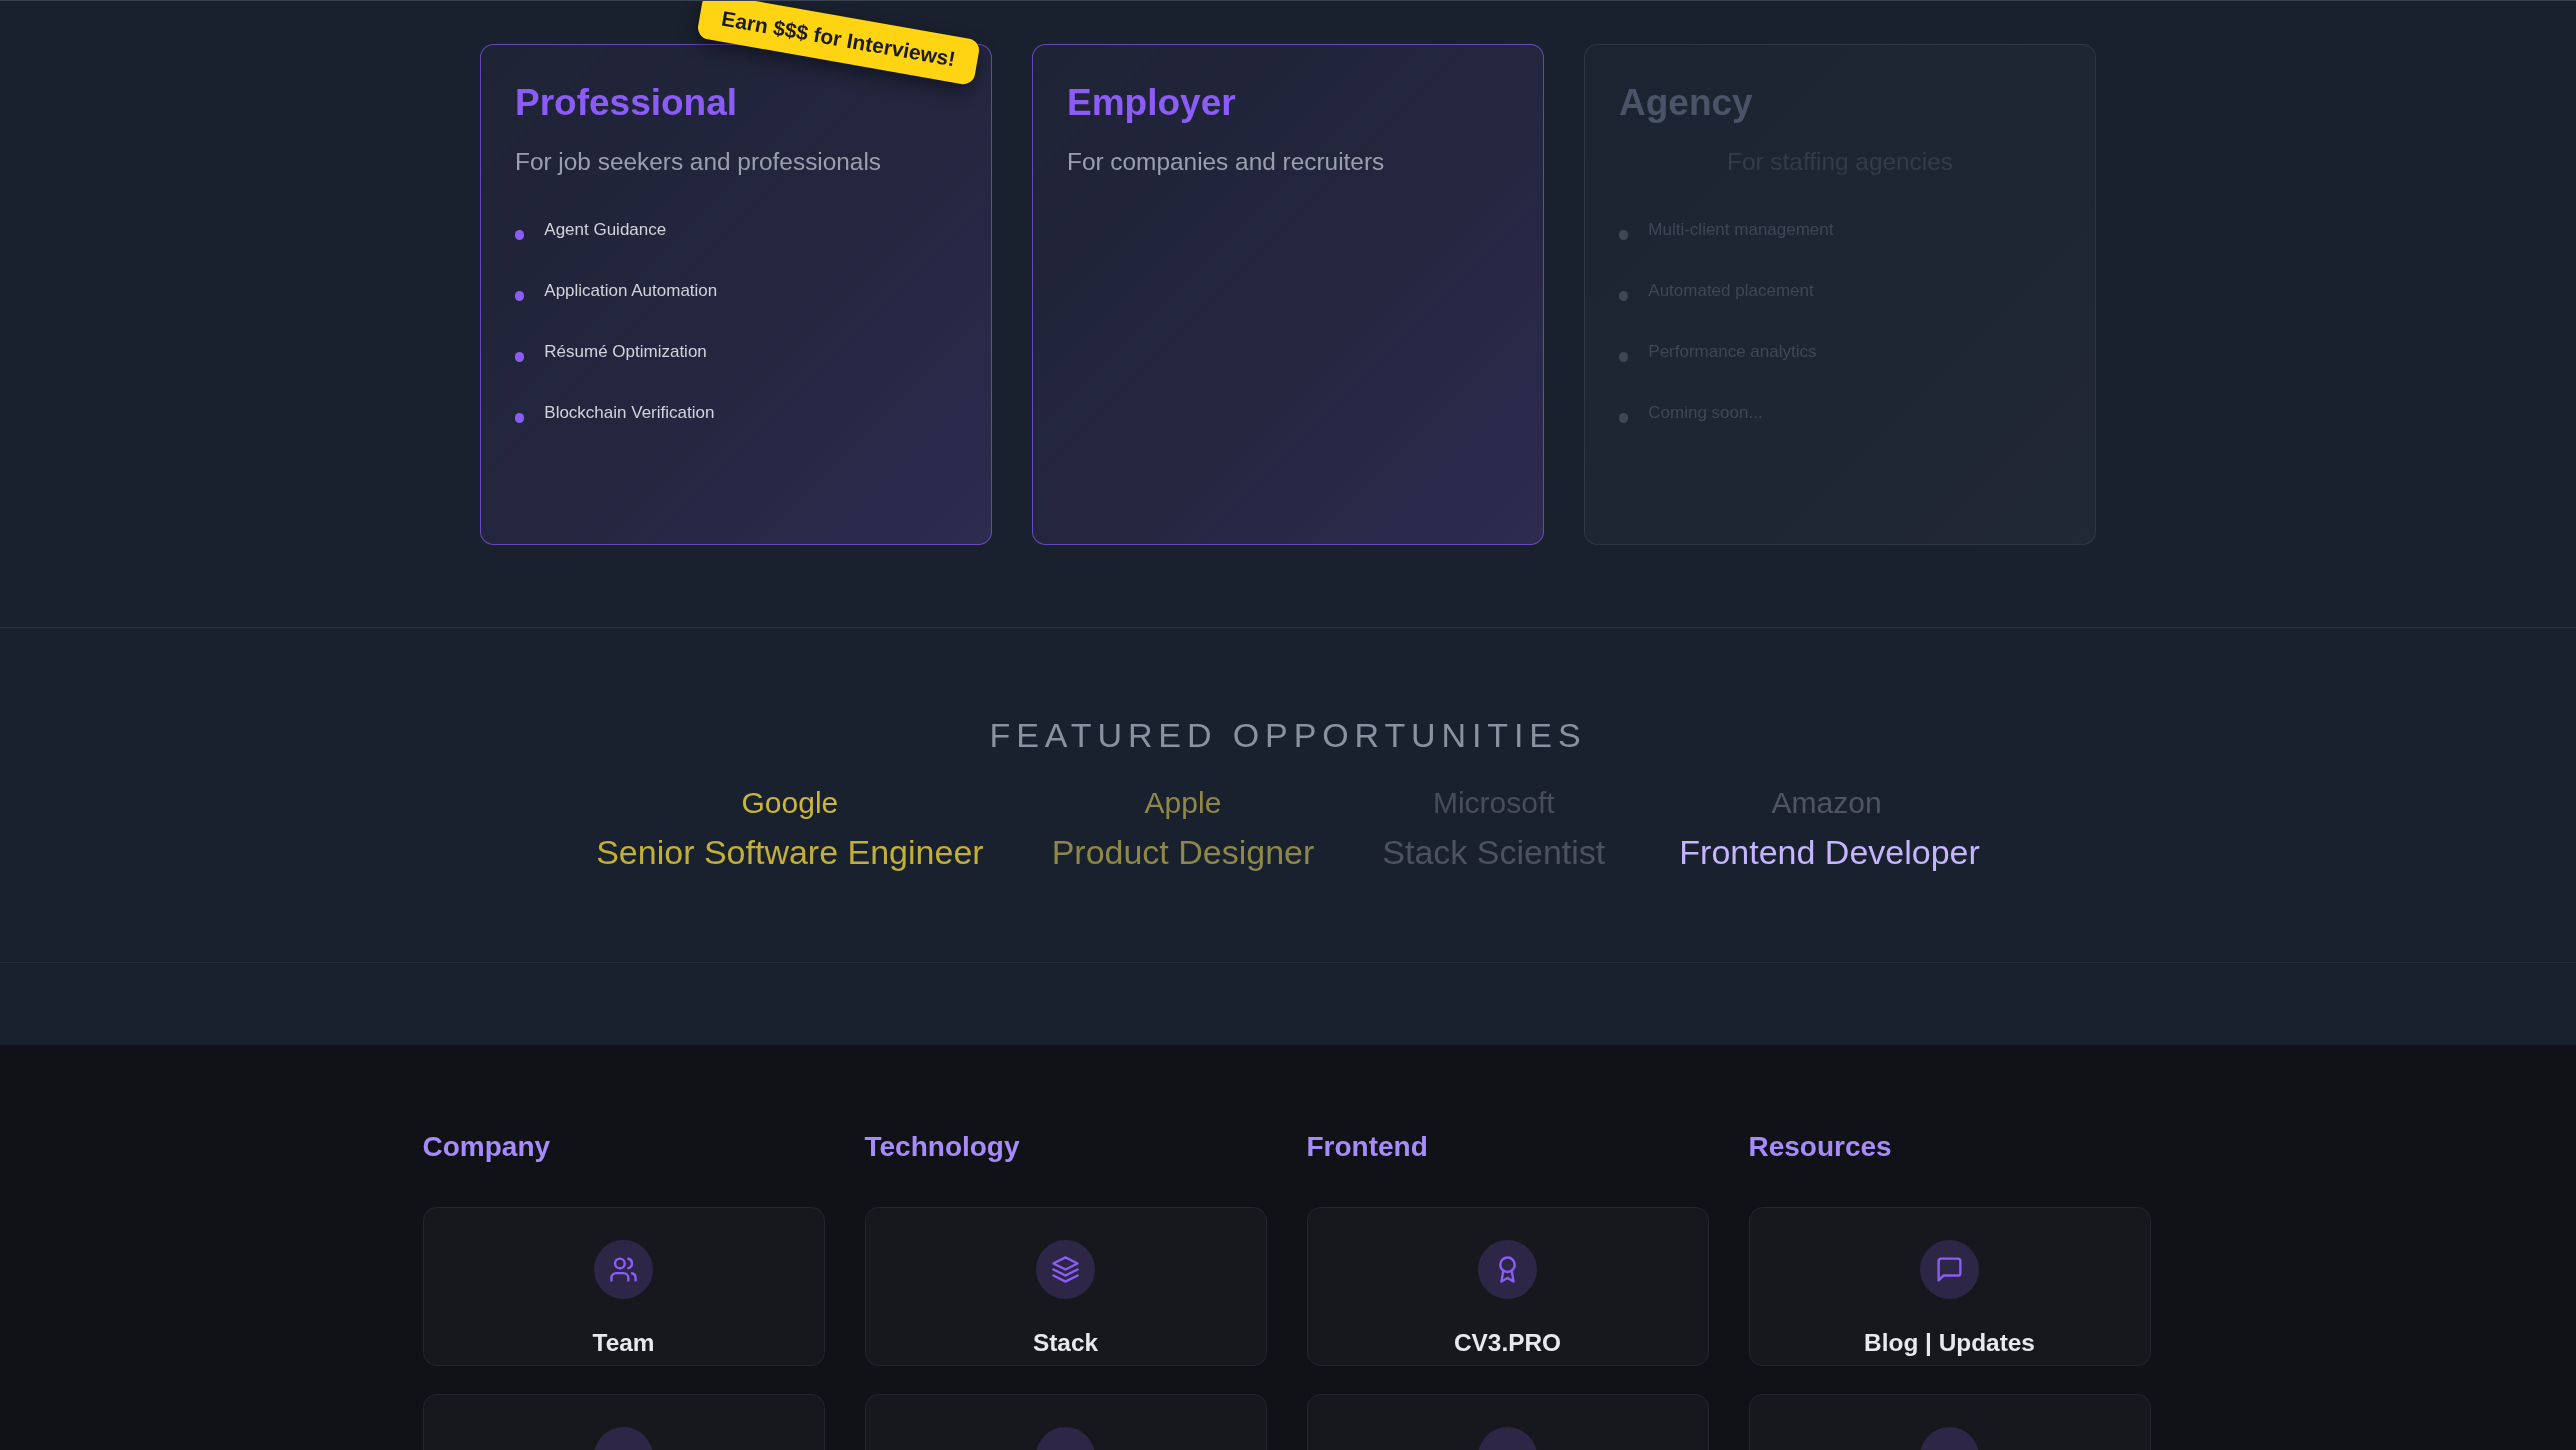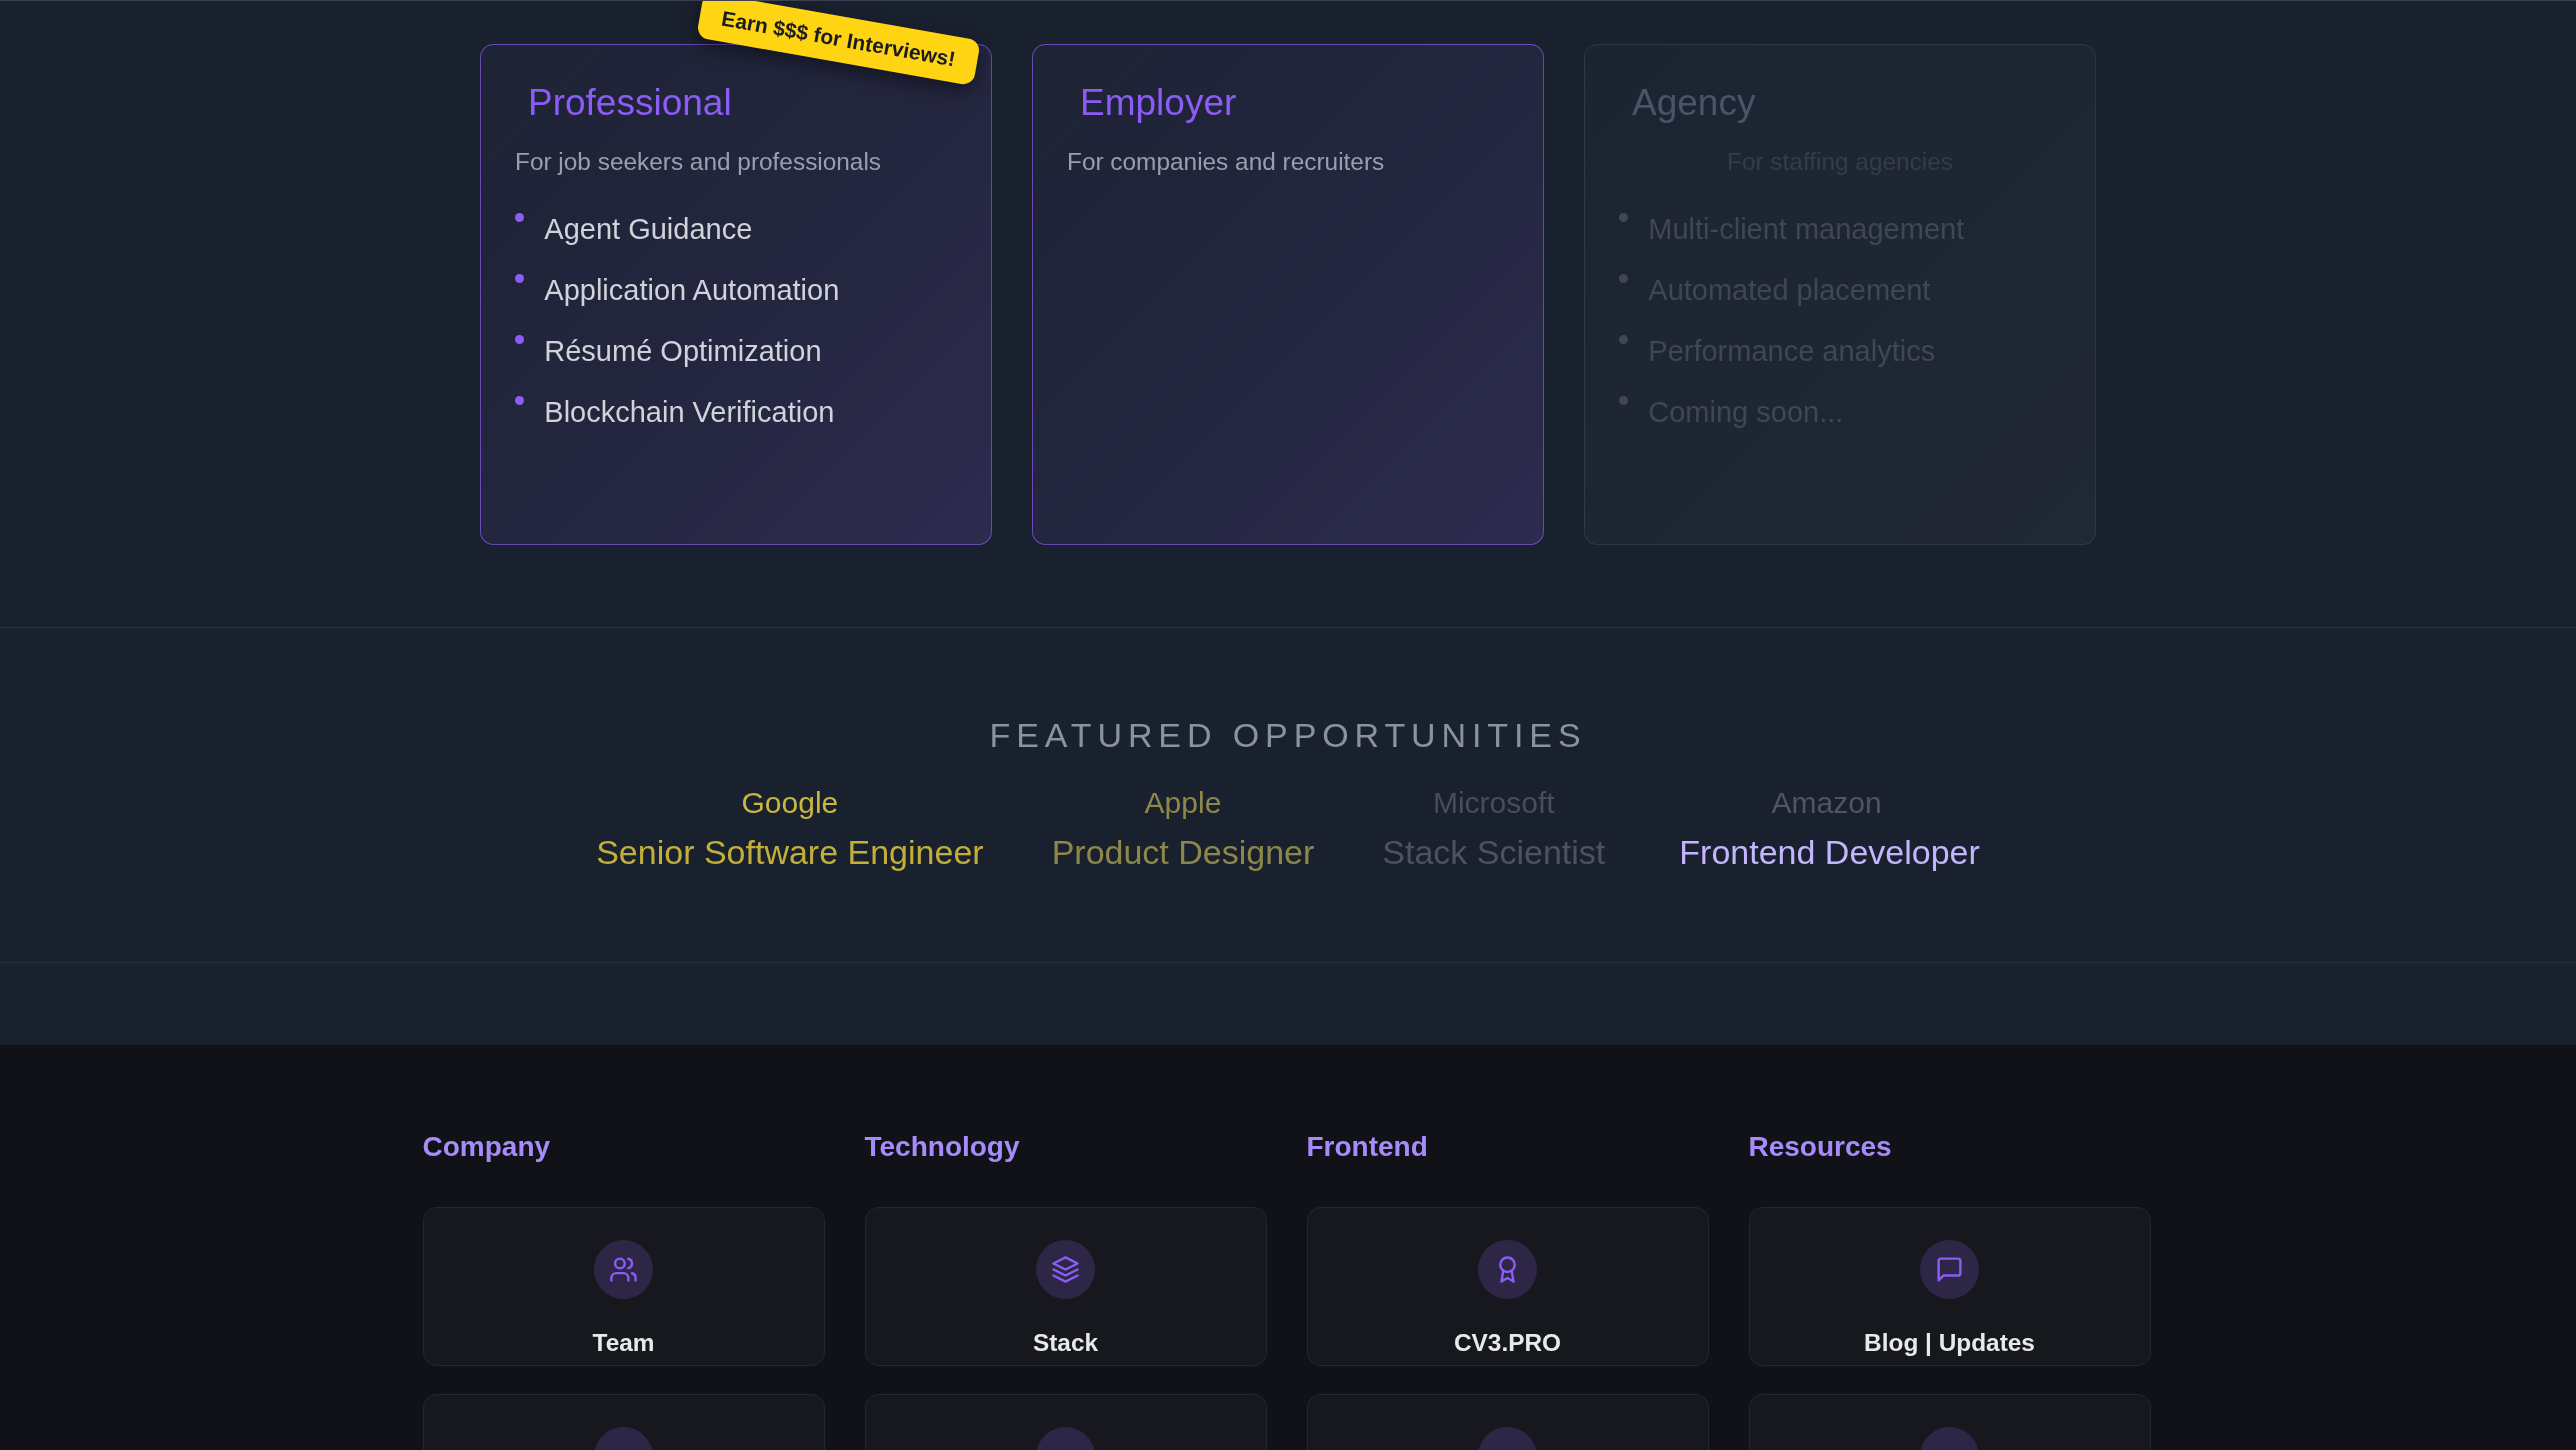--- a/index.html
+++ b/index.html
@@ -21,26 +21,26 @@
     padding:37px 34px;
   }
   .plan-card.active {
     border:1.7px solid rgba(139,92,246,0.65);
     background:linear-gradient(135deg, rgba(139,92,246,0.03) 0%, rgba(139,92,246,0.09) 55%, rgba(139,92,246,0.17) 100%), #1a212e;
   }
   .plan-card.disabled {
     border:0.8px solid rgba(148,163,184,0.14);
     background:linear-gradient(135deg, rgba(148,163,184,0.02) 0%, rgba(148,163,184,0.05) 100%), #1a212e;
   }
-  .plan-title { font-size:37px; font-weight:normal; color:#8b5cf6; line-height:1.15;margin-left:13px; }
+  .plan-title { font-size:37px; font-weight:bold; color:#8b5cf6; line-height:1.15; }
   .plan-card.disabled .plan-title { color:#4a5468; }
   .plan-sub { margin-top:22px; font-size:24.4px; color:#98a0ac; line-height:29px; }
   .plan-card.disabled .plan-sub { color:#343c4a;text-align:center; }
   .features { margin-top:37px; list-style:none; }
-  .features li { display:flex; align-items:flex-start; height:27px; margin-bottom:34px; font-size:29px; color:#d0d4da; }
+  .features li { display:flex; align-items:flex-end; height:27px; margin-bottom:34px; font-size:17px; color:#d0d4da; }
   .plan-card.disabled .features li { color:#3f4756; }
   .dot { flex:0 0 auto; width:9.3px; height:9.3px; border-radius:50%; background:#8b5cf6; margin-right:20px; }
   .plan-card.disabled .dot { background:#3f4756; }
 
   .badge {
     position:absolute; top:-29px; right:11.8px;
     transform:rotate(10deg); transform-origin:center;
     background:#ffd413; color:#1b1b22;
     font-size:21px; font-weight:bold; white-space:nowrap;
     padding:11px 22px; border-radius:11.8px;

